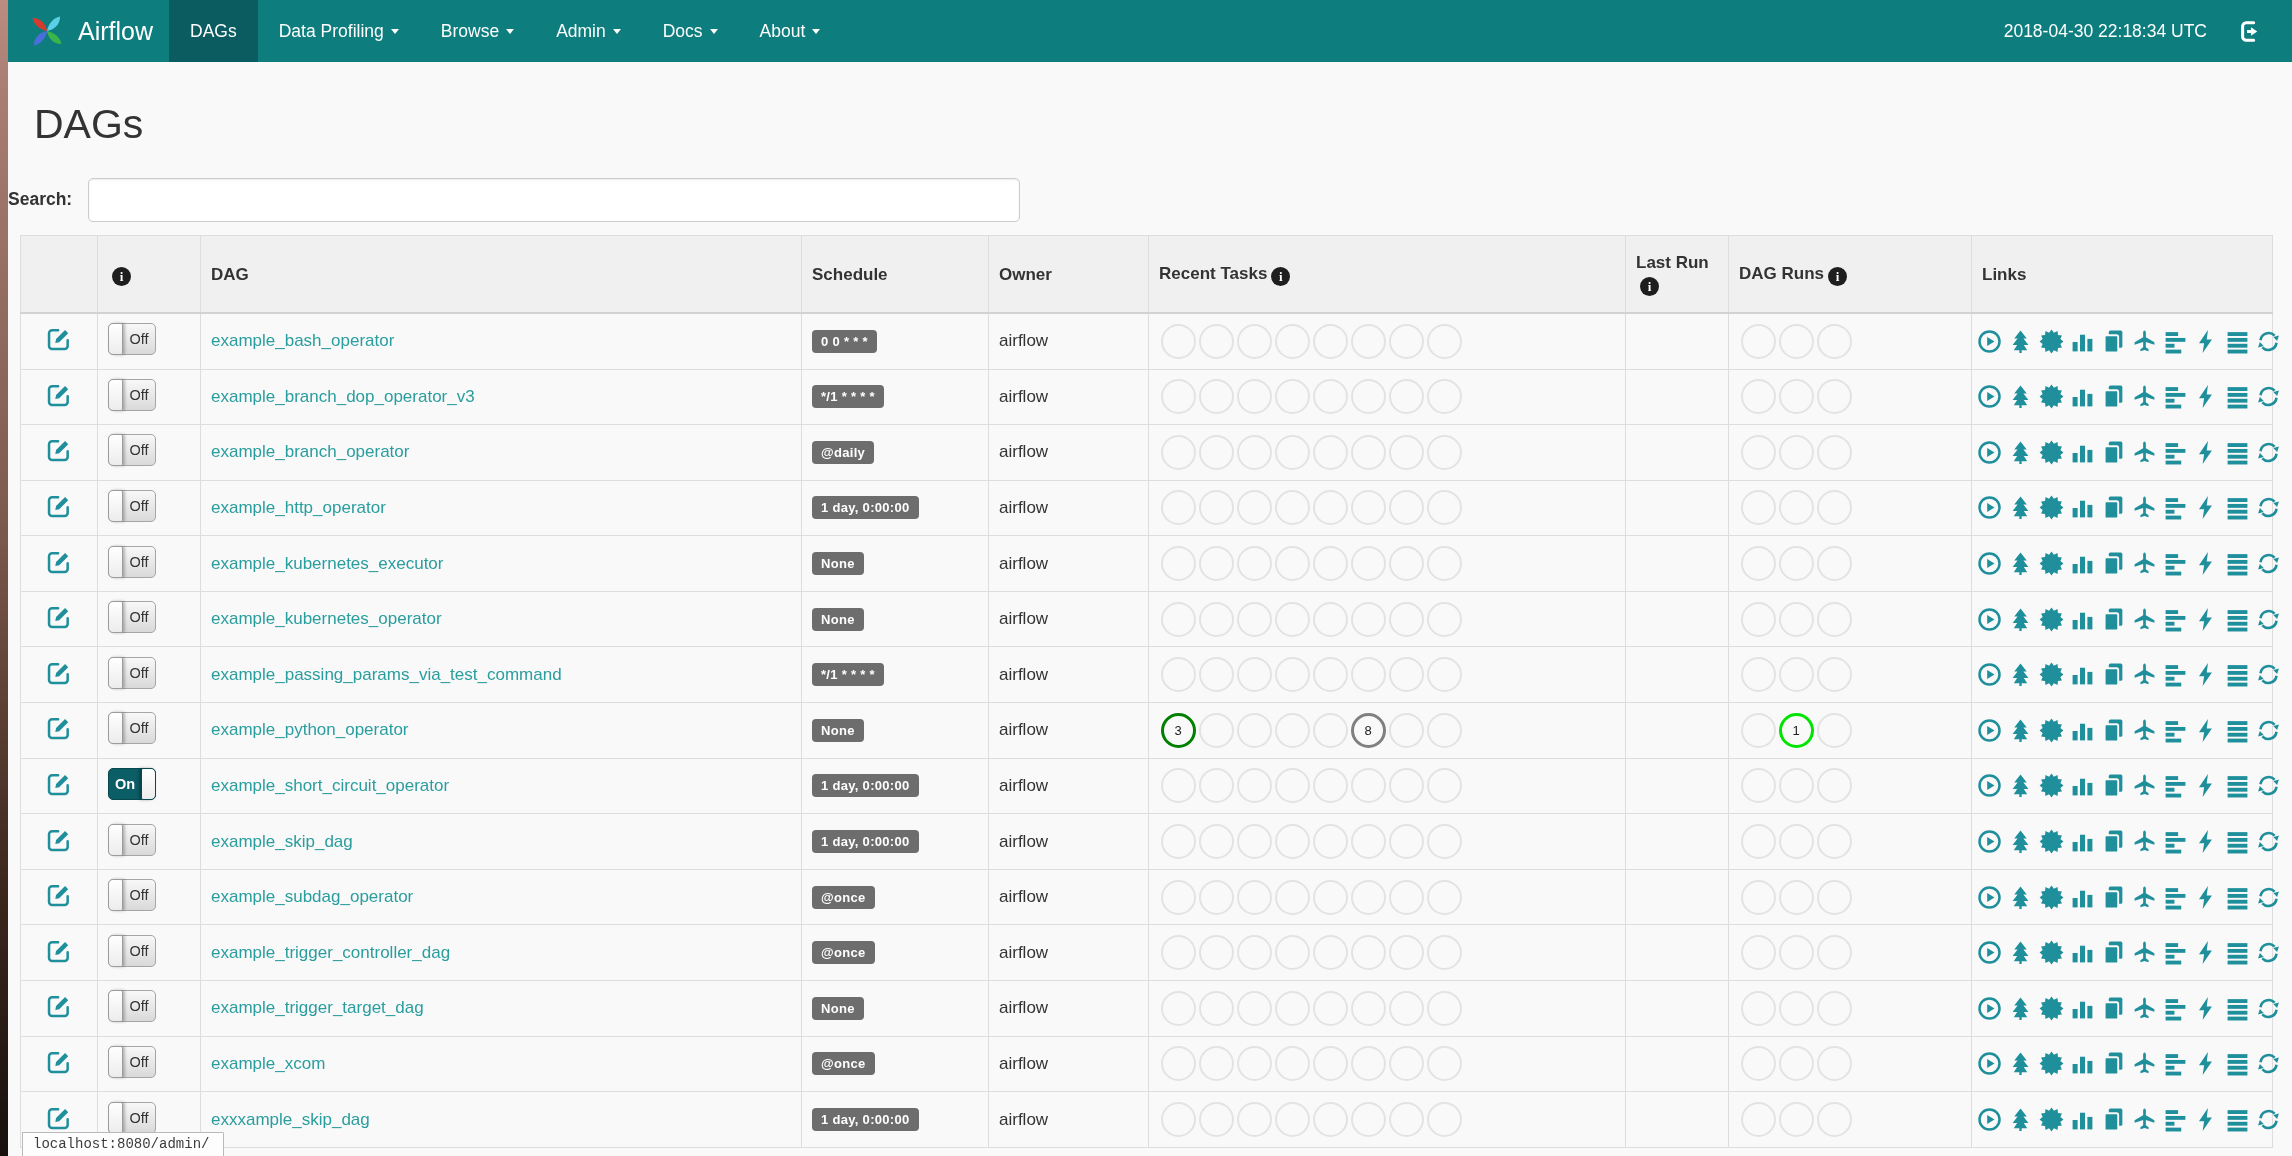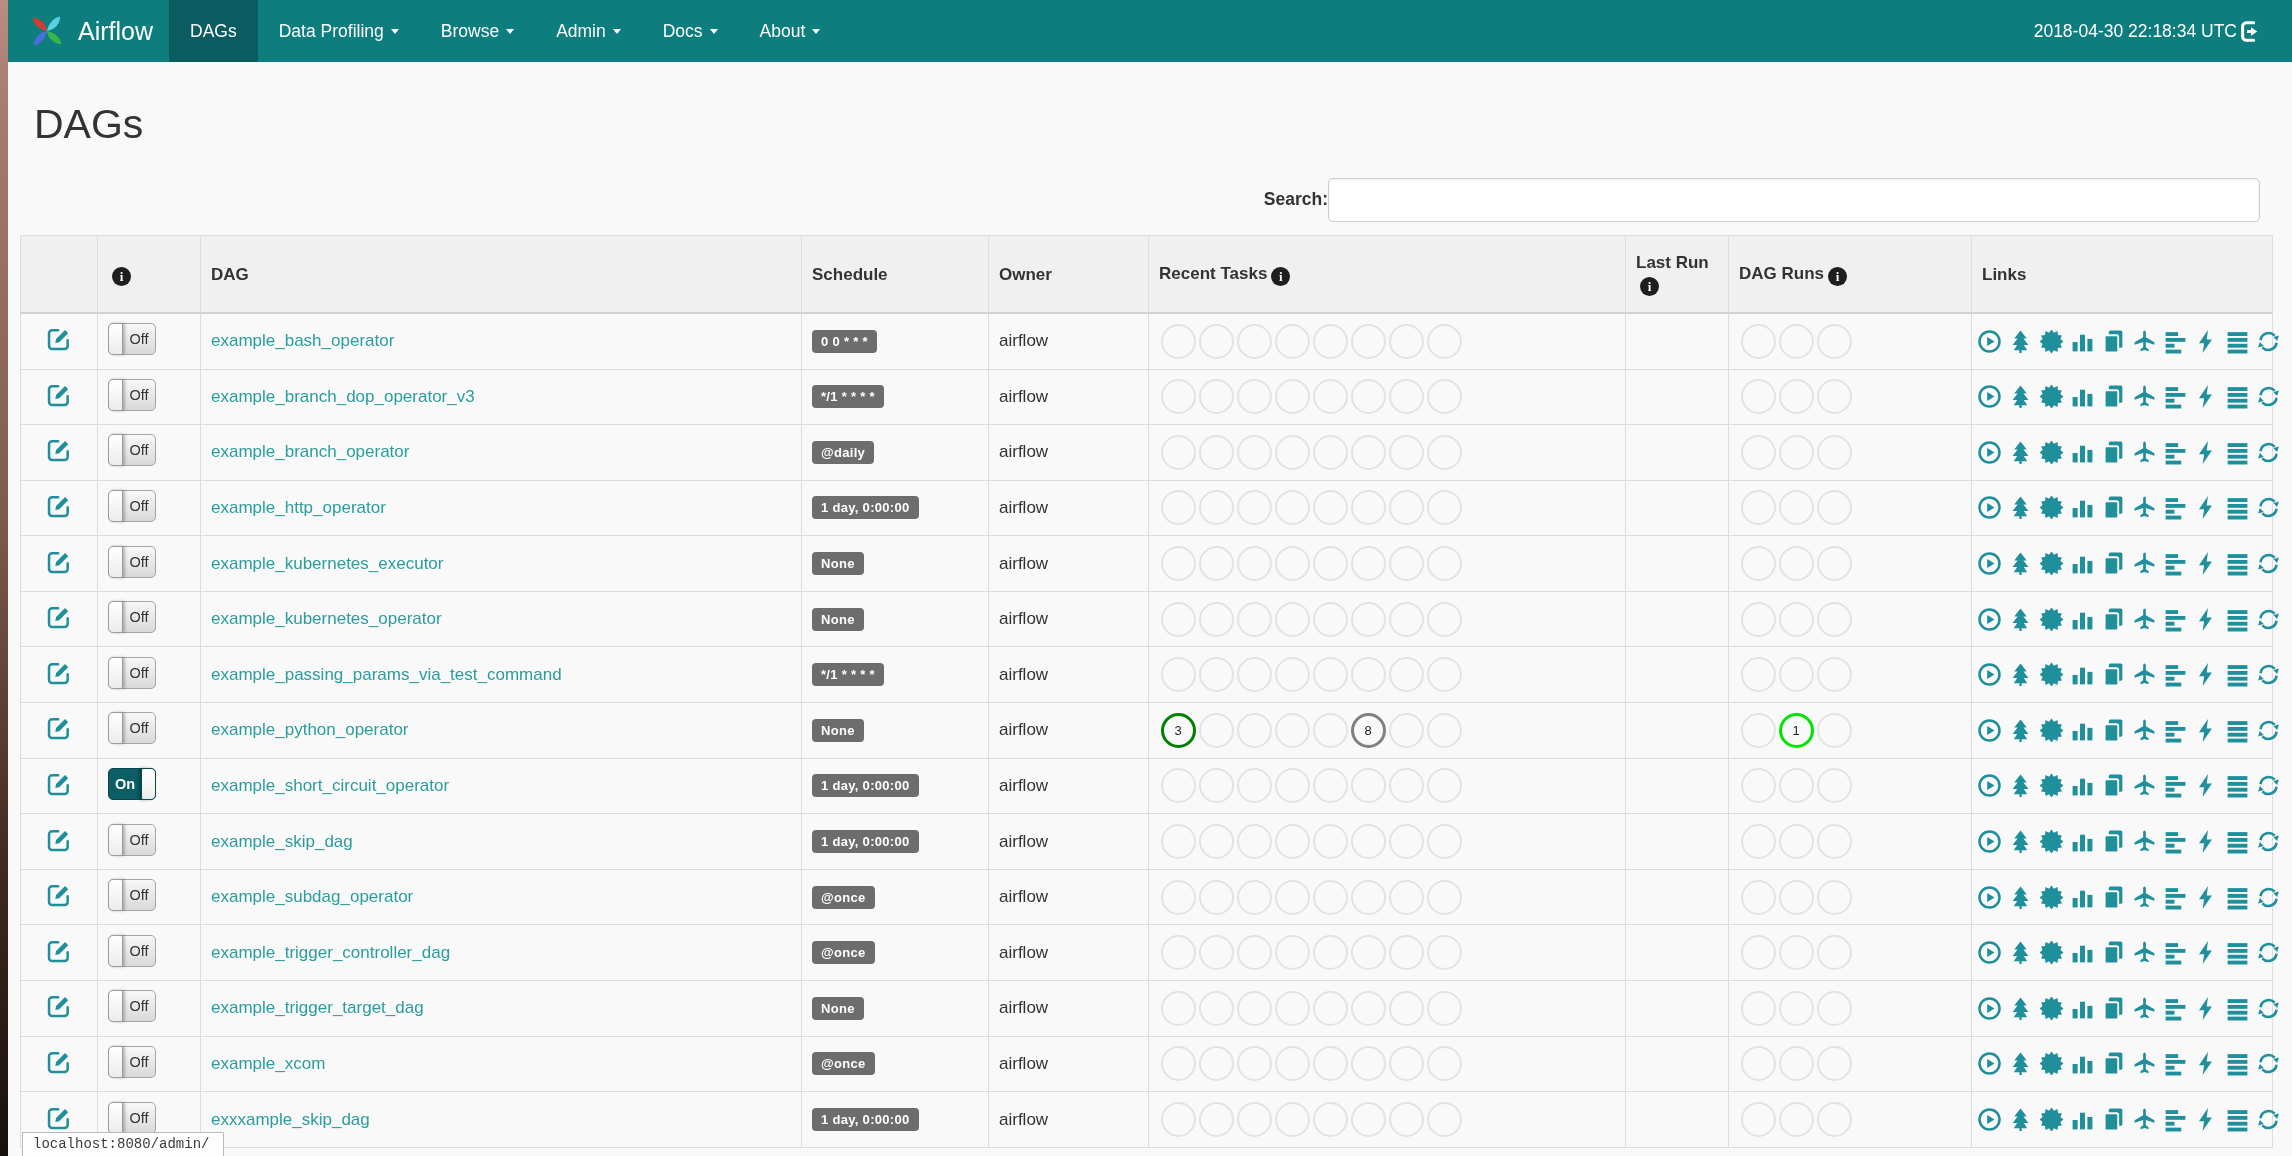--- a/index.html
+++ b/index.html
@@ -13,28 +13,28 @@
 
   
   .navbar{display:flex;align-items:stretch;height:62px;background:#0e7d7e;color:#fff;}
   .brand{display:flex;align-items:center;gap:10px;padding:0 16px 0 18px;font-size:25px;color:#fff;}
   .brand svg{width:42px;height:42px;}
   .nav-items{display:flex;align-items:stretch;list-style:none;margin:0;padding:0;}
   .nav-item{display:flex;align-items:center;gap:7px;padding:0 21px;font-size:17.5px;color:#fdfdfd;cursor:pointer;}
   .nav-item.active{background:#0a5c61;}
   .caret{width:0;height:0;border-left:4.5px solid transparent;border-right:4.5px solid transparent;
          border-top:5px solid #fff;display:inline-block;}
-  .nav-right{margin-left:auto;display:flex;align-items:center;padding-right:28px;}
+  .nav-right{margin-left:auto;display:flex;align-items:center;gap:30px;padding-right:28px;}
   .nav-clock{font-size:17.5px;color:#fff;}
   .signout{display:flex;align-items:center;cursor:pointer;}
   .signout svg{width:27px;height:27px;}
 
   
   .page-title{margin:40px 0 0 26px;font-size:41px;line-height:1.12;color:#333;font-weight:500;}
-  .search-row{display:flex;justify-content:flex-end;align-items:center;gap:0;margin:30px 32px 0 0;}
+  .search-row{display:flex;justify-content:flex-start;align-items:center;gap:16px;margin:30px 16px 0 0;}
   .search-label{font-size:17.5px;font-weight:700;color:#333;}
   .search-input{width:932px;height:44px;border:1px solid #ccc;border-radius:5px;background:#fff;
                 box-shadow:inset 0 1px 2px rgba(0,0,0,.08);font-size:17px;padding:0 12px;outline:none;
                 font-family:inherit;}
 
   
   table.dags{border-collapse:collapse;table-layout:fixed;width:2252px;margin:13px 20px 8px 12px;}
   .dags th,.dags td{border:1px solid #ddd;}
   .dags thead th{background:#f0f0f0;height:78px;vertical-align:middle;text-align:left;
                  font-size:17px;font-weight:700;color:#333;padding:6px 10px;}

